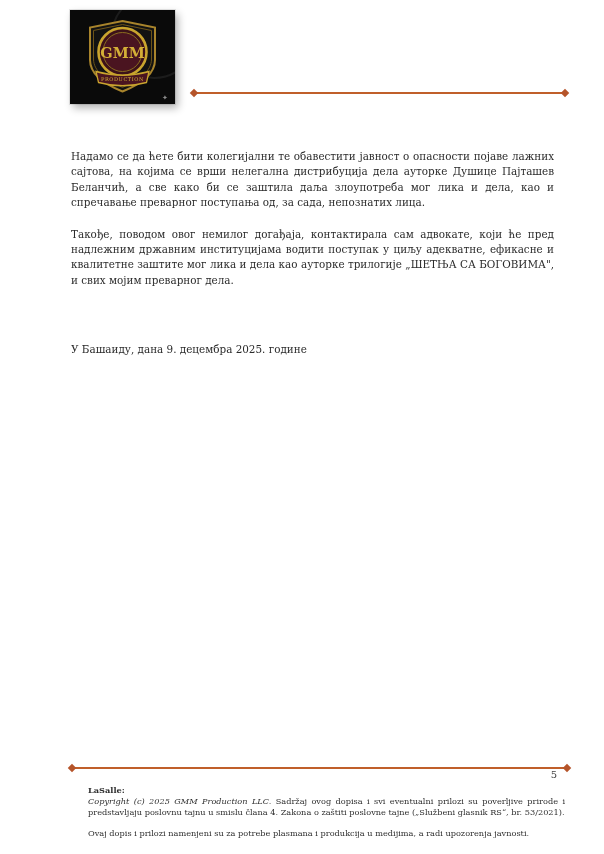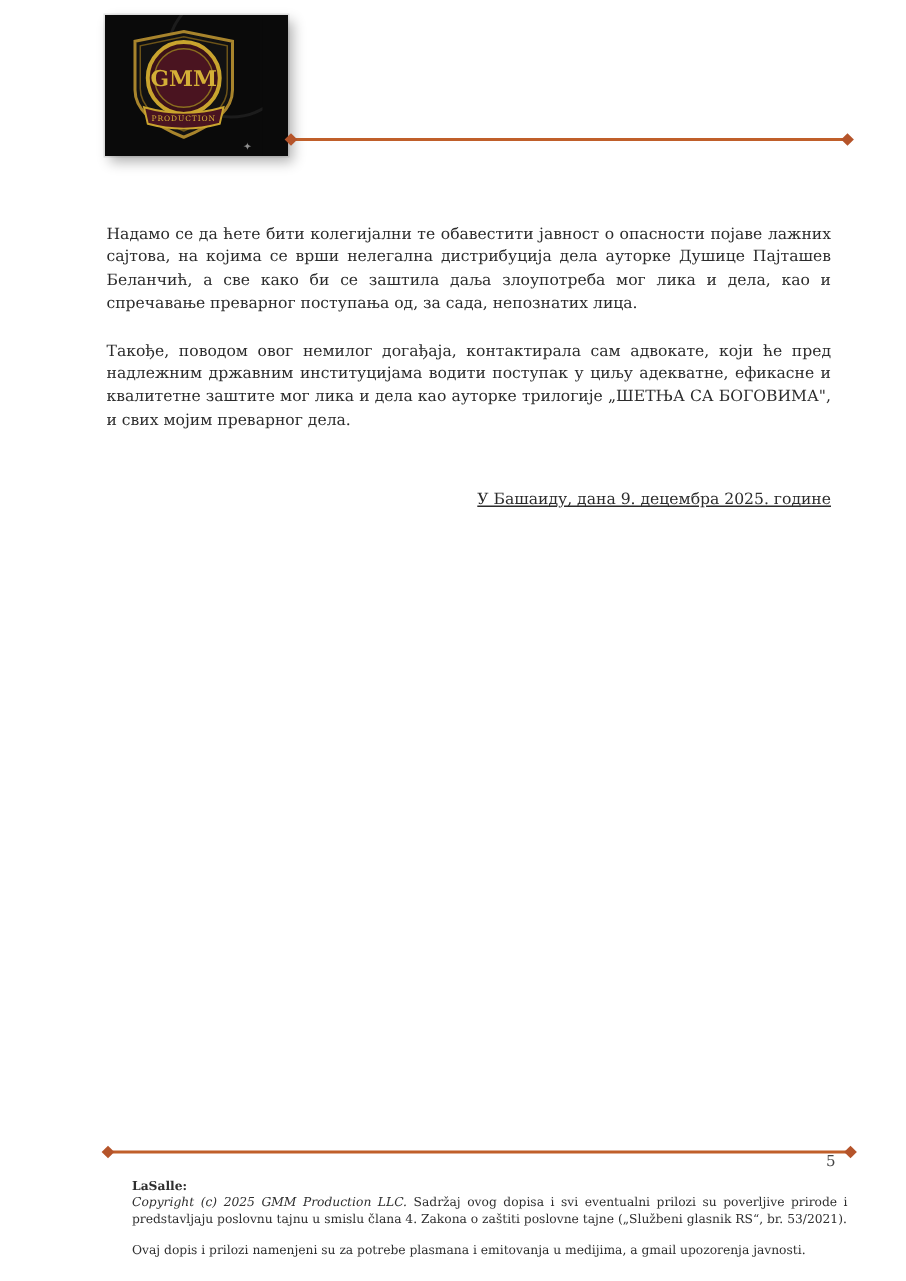--- a/index.html
+++ b/index.html
@@ -8,21 +8,21 @@
     background:#ffffff;
     font-family:"DejaVu Serif","Liberation Serif",serif;
     overflow:hidden;
     position:relative;
   }
   .page { position:absolute; inset:0; background:#fff; }
 
   
   .logo-box {
     position:absolute; left:70px; top:10px;
-    width:122px; height:94px;
+    width:105px; height:94px;
     box-shadow:3px 4px 8px rgba(0,0,0,0.30), 0 0 0 1px #e8e8e8;
     background:#0a0a0a;
   }
   .company-block {
     position:absolute; left:200px; top:11px;
     font-size:11px; line-height:19px;
     font-weight:600; color:#1f1f1f;
     letter-spacing:0.2px;
   }
   .company-block .email-link {
@@ -40,22 +40,22 @@
   .divider-bottom { left:69px; top:764px; width:501px; }
 
   
   .content {
     position:absolute; left:71px; top:149px; width:483px;
     font-size:10.4px; line-height:15.4px; color:#2b2b2b;
   }
   .content p { text-align:justify; }
   .content p + p { margin-top:16px; }
   .date-sig {
-    display:flex; justify-content:flex-end;
-    margin-top:38px; text-align:left;text-decoration:underline;
+    display:flex; justify-content:space-between;
+    margin-top:54px; text-align:left;
   }
   .date-sig .sig { padding-right:13px; }
 
   
   .page-num {
     position:absolute; right:47px; top:769px;
     font-size:10px; color:#444;
   }
   .notes {
     position:absolute; left:88px; top:785px; width:477px;
@@ -105,16 +105,16 @@
     <span class="diamond"></span>
     <span class="line"></span>
     <span class="diamond"></span>
   </div>
 
   <div class="page-num">5</div>
 
   <div class="notes">
     <div class="note-label">LaSalle:</div>
     <div class="copyright"><span class="ital">Copyright (c) 2025 GMM Production LLC.</span><span> Sadržaj ovog dopisa i svi eventualni prilozi su poverljive prirode i predstavljaju poslovnu tajnu u smislu člana 4. Zakona o zaštiti poslovne tajne („Službeni glasnik RS“, br. 53/2021).</span></div>
-    <div class="note2">Ovaj dopis i prilozi namenjeni su za potrebe plasmana i emitovanja u medijima, a gmail upozorenja javnosti.</div>
+    <div class="note2">Ovaj dopis i prilozi namenjeni su za potrebe plasmana i produkcija u medijima, a radi upozorenja javnosti.</div>
   </div>
 
 </div>
 
 </body></html>

